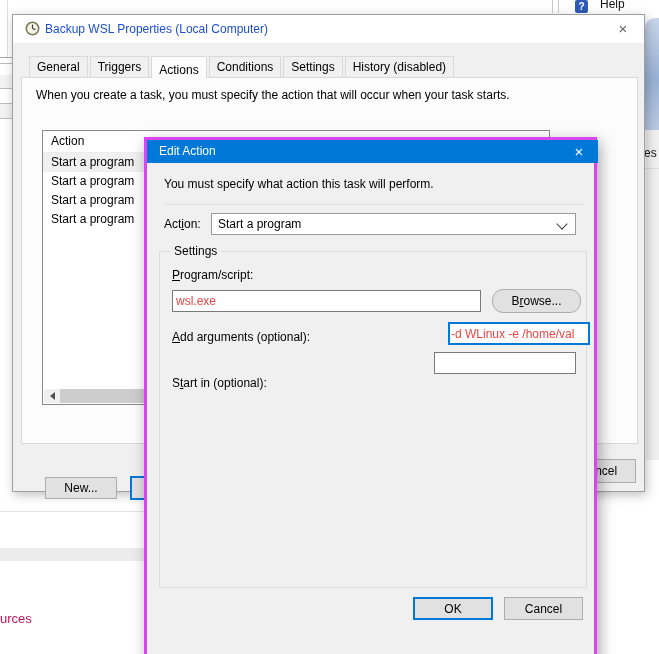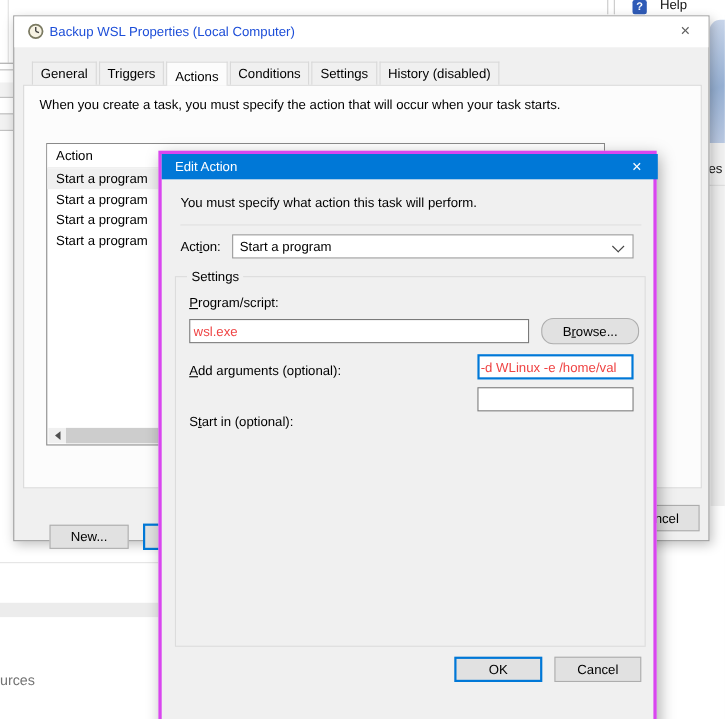--- a/index.html
+++ b/index.html
@@ -20,21 +20,21 @@
   .left-hline{left:0;width:12px;height:1px;background:#bdbdbd;}
   .left-band{left:0;width:12px;background:#f2f2f2;}
   .swoosh{left:645px;top:18px;width:14px;height:112px;
     background:linear-gradient(160deg,#ccd8ec 0%,#97b1d4 55%,#bac9e2 100%);
     border-top-left-radius:10px;}
   .right-strip{left:646px;top:130px;width:13px;height:330px;background:#f0f0f0;}
   .frag-es{left:644px;top:146px;color:#111;}
   .frag-es-line{left:641px;top:168px;width:18px;height:1px;background:#dcdcdc;}
   .bot-hline{left:0;top:511px;width:144px;height:1px;background:#e4e4e4;}
   .bot-band{left:0;top:548px;width:144px;height:13px;background:#ececec;}
-  .frag-urces{left:0px;top:611px;font-size:13px;color:#737373;}
+  .frag-urces{left:0px;top:611px;font-size:13px;color:#be185d;}
   .bot-vline1{left:547px;top:633px;width:1px;height:21px;background:#b0b0b0;}
   .bot-vline2{left:555px;top:633px;width:1px;height:21px;background:#d4d4d4;}
 
   
   .props{left:12px;top:14px;width:633px;height:478px;background:#f0f0f0;
     border:1px solid #9f9f9f;box-shadow:2px 3px 10px rgba(0,0,0,.25);z-index:5;box-sizing:border-box;}
   .props-titlebar{left:0;top:0;width:631px;height:28px;background:#fff;}
   .props-title{left:32px;top:7px;color:#1d4ed8;}
   .clock-icon{left:12px;top:6px;width:15px;height:15px;}
   .win-close{right:6px;top:3px;width:30px;height:22px;text-align:center;line-height:22px;
@@ -76,21 +76,21 @@
   .combo-chevron{position:absolute;right:9px;top:6px;width:7px;height:7px;
     border-right:1px solid #444;border-bottom:1px solid #444;transform:rotate(45deg);}
   .group{left:12px;top:111px;width:428px;height:337px;border:1px solid #dcdcdc;box-sizing:border-box;}
   .group-label{left:10px;top:-8px;background:#f0f0f0;padding:0 4px;}
   .g-prog-label{left:12px;top:16px;}
   .field{background:#fff;border:1px solid #7a7a7a;box-sizing:border-box;font-family:inherit;
     font-size:12px;color:#ef4444;padding:0 3px;}
   .g-prog-field{left:12px;top:38px;width:309px;height:22px;}
   .g-browse{left:332px;top:37px;width:89px;height:24px;border-radius:11px;}
   .g-args-label{left:12px;top:78px;}
-  .g-args-field{left:274px;top:70px;width:142px;height:23px;border:2px solid #0078d7;padding:0 1px;}
+  .g-args-field{left:288px;top:70px;width:142px;height:23px;border:2px solid #0078d7;padding:0 1px;}
   .g-startin-label{left:12px;top:124px;}
   .g-startin-field{left:274px;top:100px;width:142px;height:22px;}
   .edit-ok{left:266px;top:457px;width:80px;height:23px;border:2px solid #0078d7;}
   .edit-cancel{left:357px;top:457px;width:79px;height:23px;}
   .u{text-decoration:underline;}
 </style>
 </head>
 <body>
 
 <div class="abs bg-toolbar">

